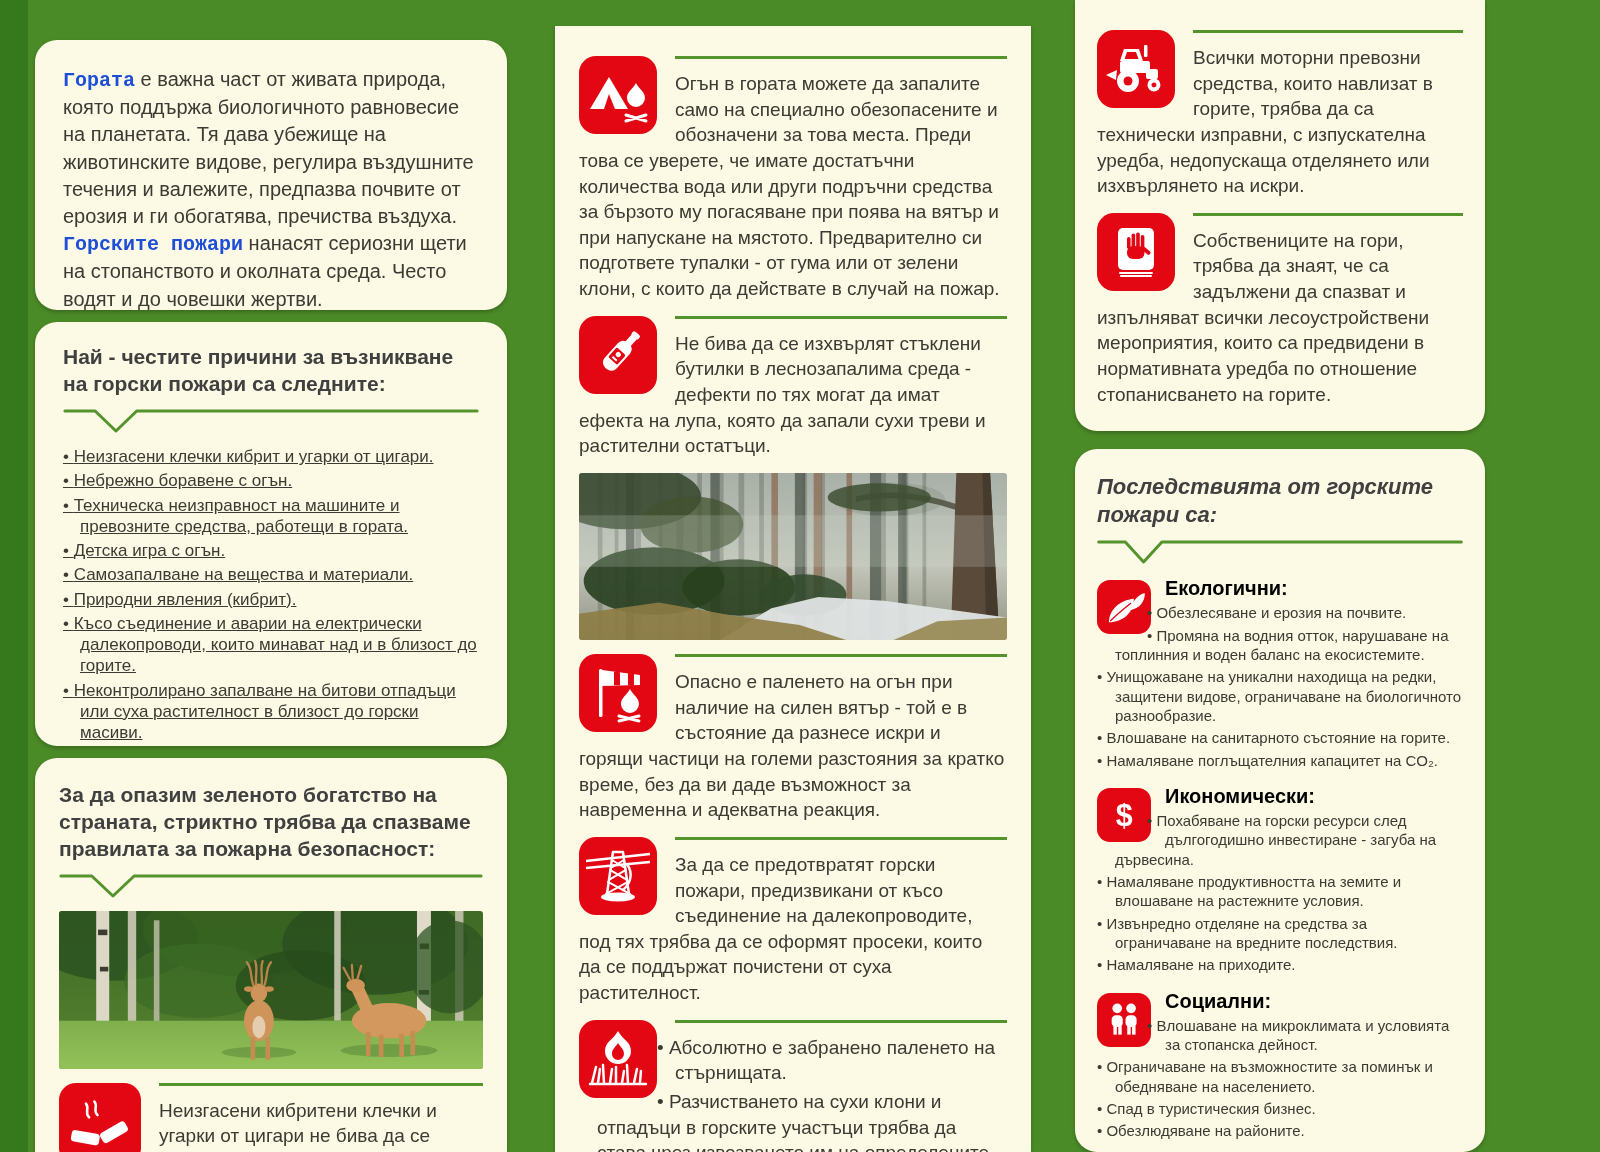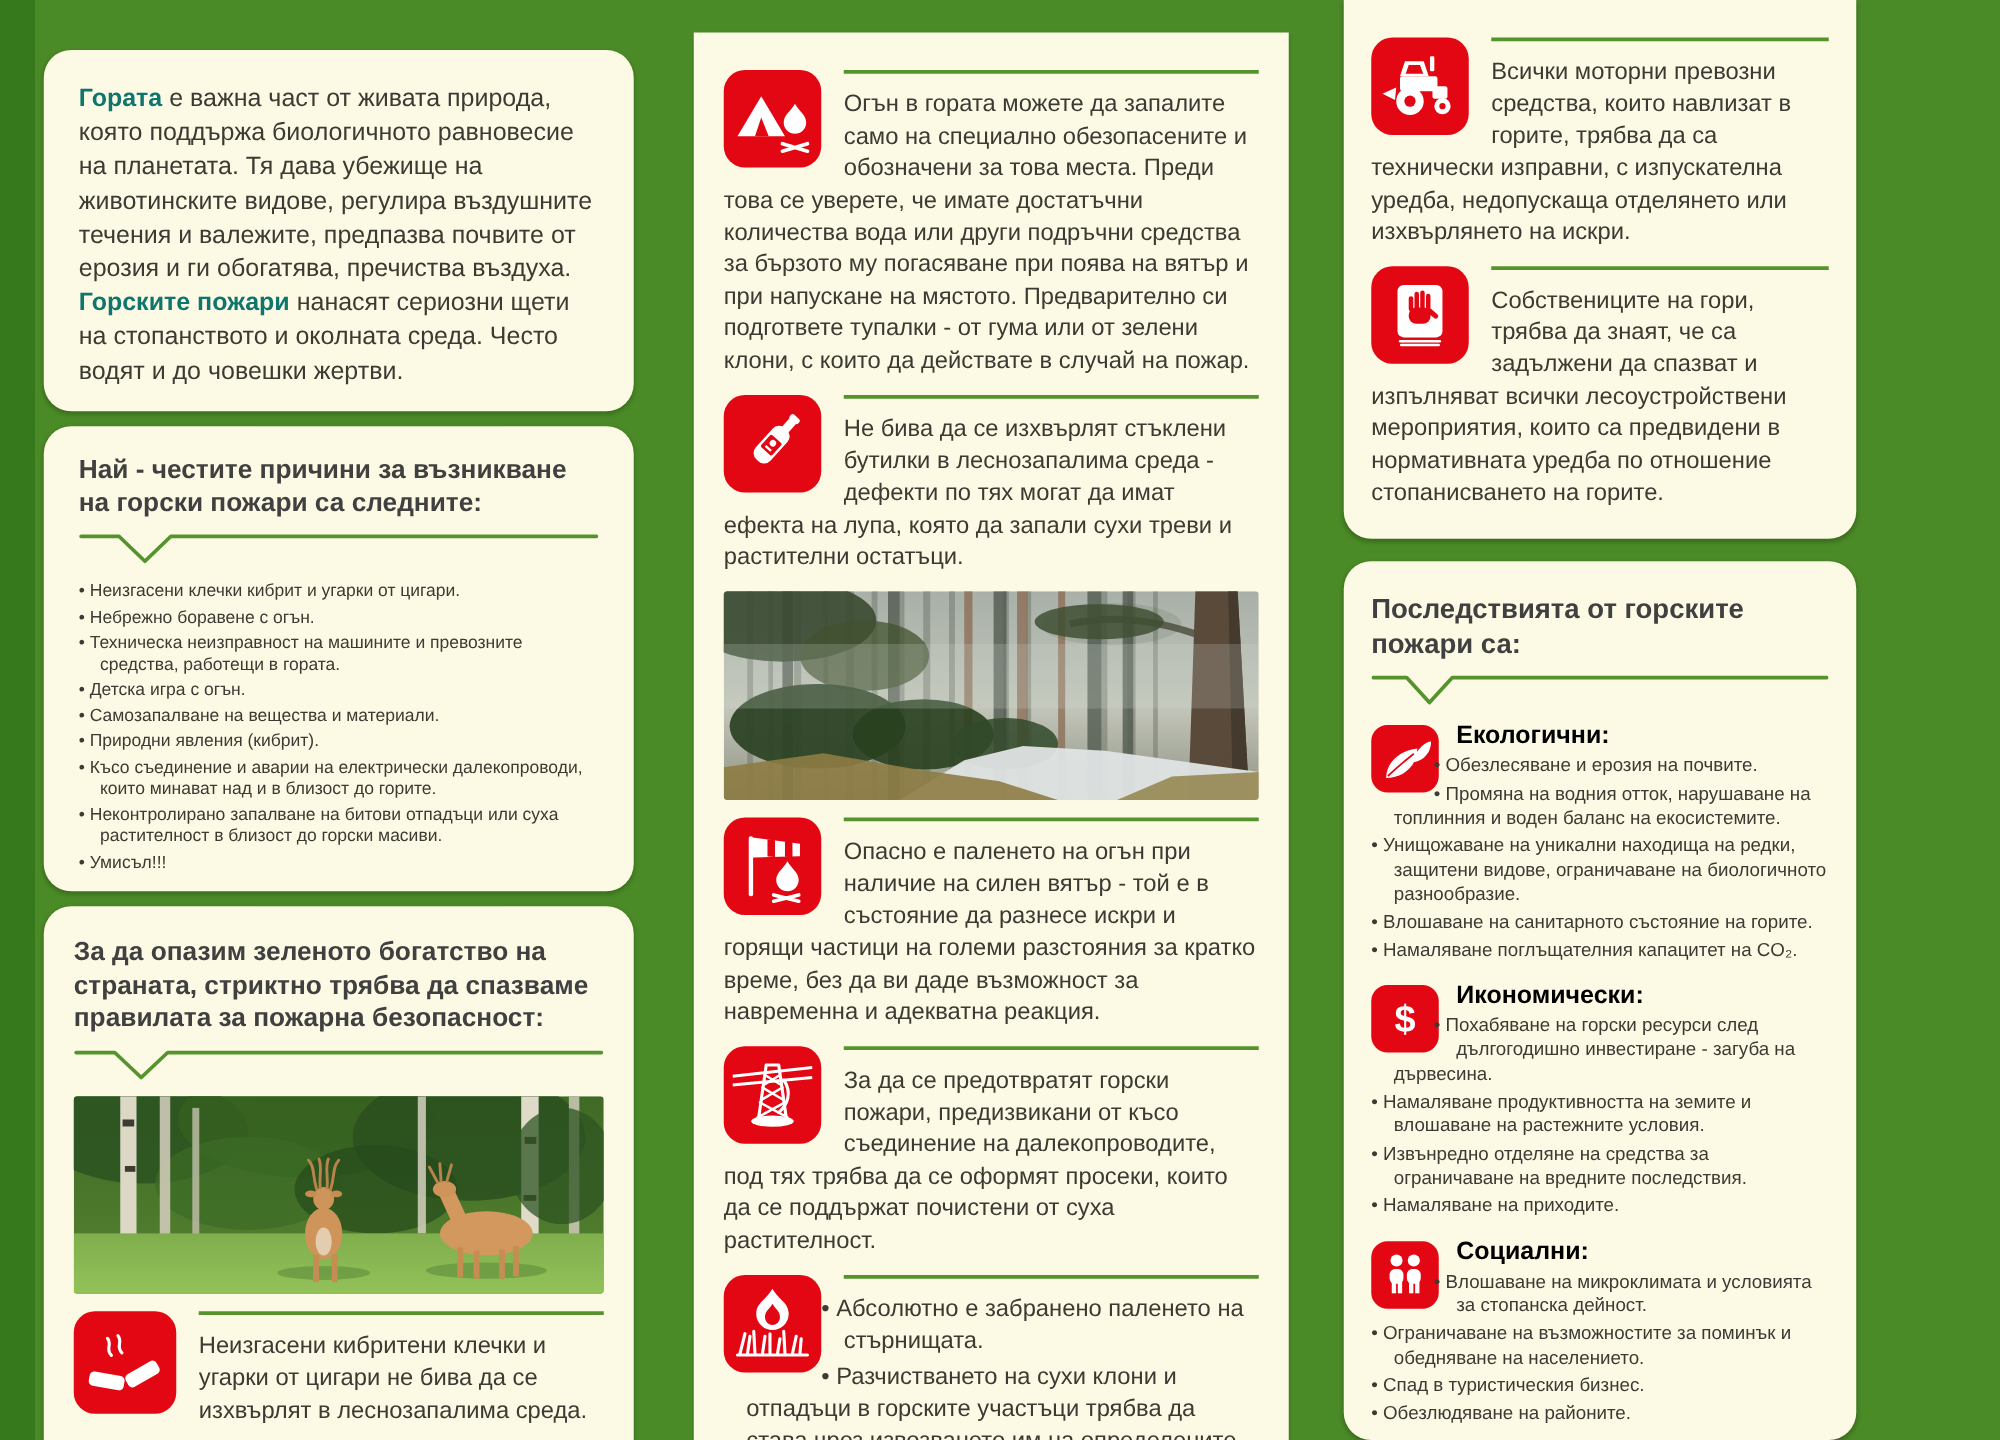--- a/index.html
+++ b/index.html
@@ -16,25 +16,25 @@
   .col-right{left:1075px;width:410px;gap:18px;}
   .panel{background:#fcf9e4;border-radius:22px;box-shadow:0 2px 4px rgba(0,0,0,.25);box-sizing:border-box;overflow:hidden;}
   .p-intro{padding:26px 28px 20px;}
   .p-causes{padding:22px 28px 14px;}
   .p-rules{flex:1 1 auto;border-radius:22px 22px 0 0;padding:24px 24px 0;}
   .p-mid{height:1152px;border-radius:0;padding:30px 24px 10px;margin-top:26px;}
   .p-rtop{border-radius:0 0 22px 22px;padding:30px 22px 22px;}
   .p-cons{border-radius:22px;padding:24px 22px 18px;}
   p{margin:0;}
   .body20{font-size:20px;line-height:1.36;}
-  b{color:#0f766e;}
+  b{color:#1d4ed8;font-family:Liberation Mono, monospace;}
   h2{font-size:21px;line-height:1.28;margin:0;color:#404040;}
-  h2.big{font-size:22px;}
+  h2.big{font-size:22px;font-style:italic;}
   .crule{display:block;width:100%;height:26px;margin:10px 0 12px;}
-  .blist{list-style:none;margin:0;padding:0;font-size:14px;line-height:1.25;}
+  .blist{list-style:none;margin:0;padding:0;font-size:17px;line-height:1.25;text-decoration:underline;}
   .blist li{padding-left:17px;text-indent:-17px;margin-bottom:3px;}
   .blist li::before{content:"• ";}
   .sec{margin-bottom:14px;}
   .sec::after,.grp::after,.cig::after{content:"";display:block;clear:both;}
   .sec p,.sec ul{font-size:19px;line-height:1.35;}
   .mlist{list-style:none;margin:0;padding:0;}
   .mlist li{padding-left:18px;text-indent:-18px;margin-bottom:3px;}
   .mlist li::before{content:"• ";}
   .ric{background:#e30613;border-radius:17px;display:flex;align-items:center;justify-content:center;
        float:left;width:78px;height:78px;margin:0 18px 8px 0;}

